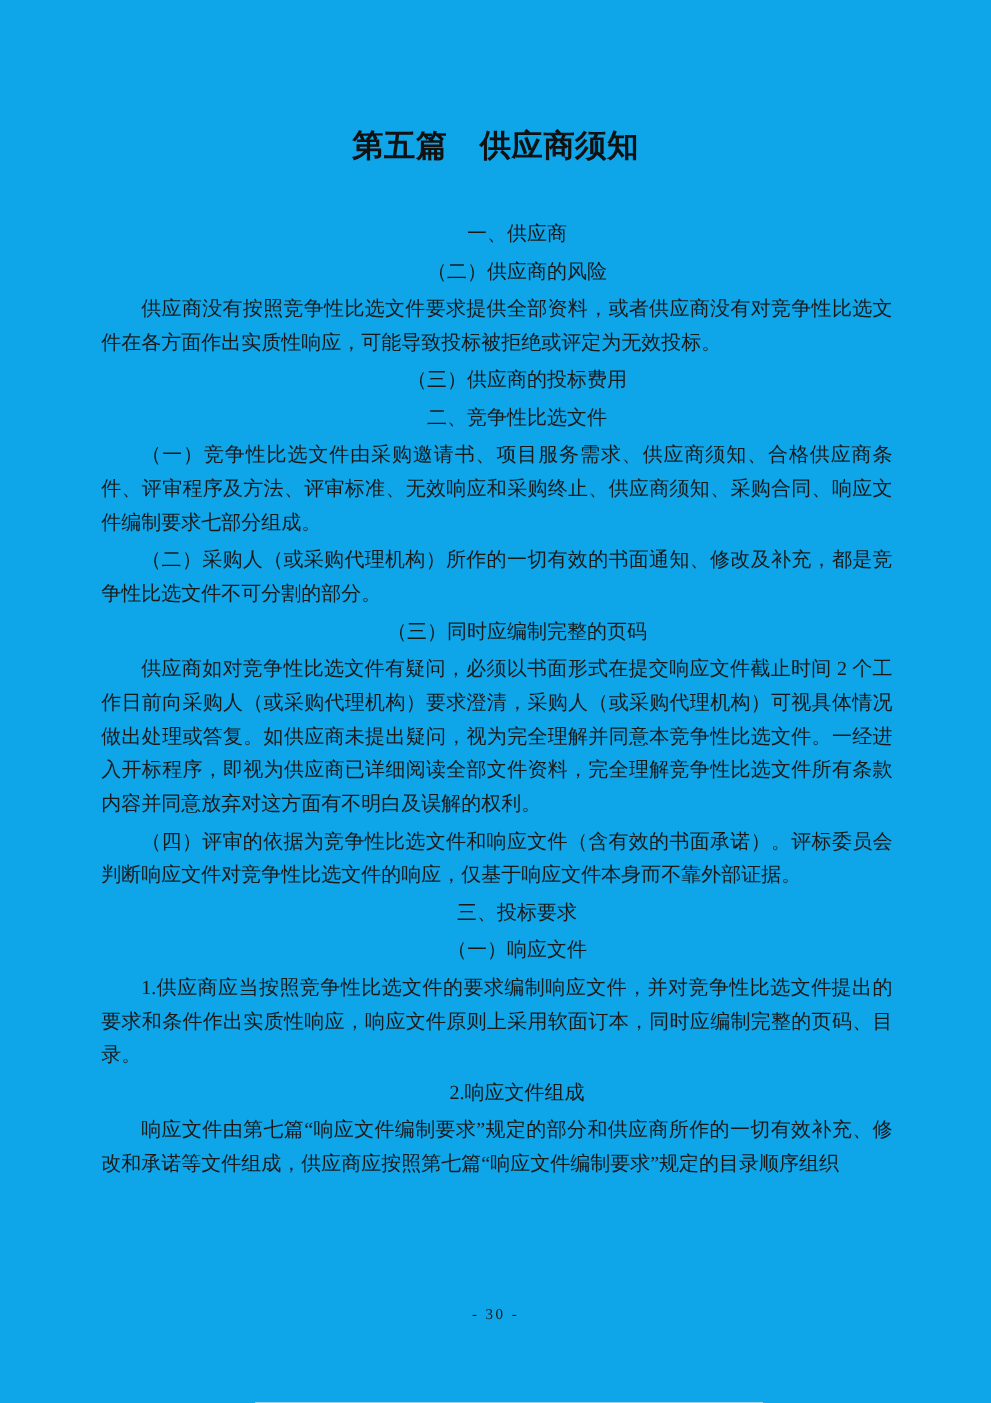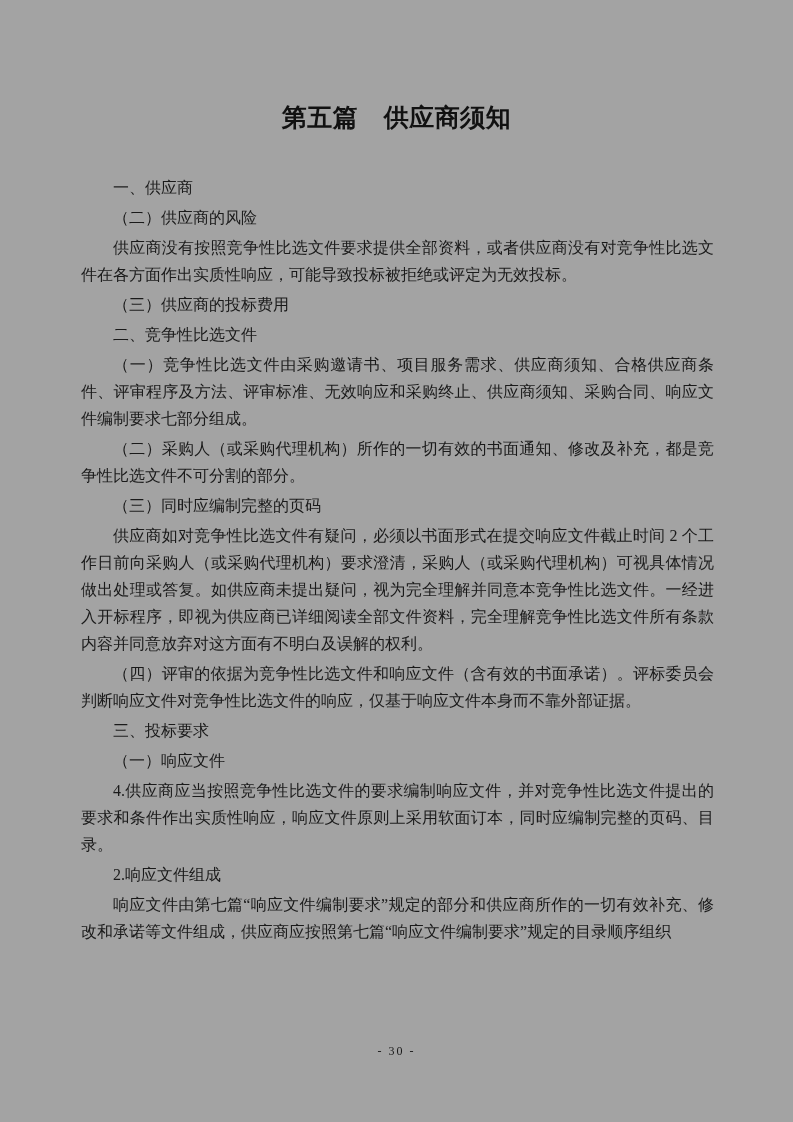--- a/index.html
+++ b/index.html
@@ -4,21 +4,21 @@
 <style>
   html, body {
     margin: 0;
     padding: 0;
     background: #ffffff;
   }
   .page {
     position: relative;
     width: 793px;
     height: 1122px;
-    background: #a3a3a3;
+    background: #0ea5e9;
     overflow: hidden;
     font-family: "Liberation Serif", "DejaVu Serif", serif;
     color: #1a1a1a;
   }
   .doc-title {
     margin: 100px 0 40px 0;
     text-align: center;
     font-family: "Liberation Sans", "DejaVu Sans", sans-serif;
     font-weight: bold;
     font-size: 25px;
@@ -32,21 +32,21 @@
     line-height: 27px;
     text-align: justify;
   }
   .para {
     margin: 0 0 3px 0;
     text-indent: 2em;
     word-break: break-all;
   }
   .para.section-heading,
   .para.sub-heading {
-    text-align: left;
+    text-align: center;
   }
   .page-footer {
     position: absolute;
     left: 0;
     bottom: 62px;
     width: 100%;
     text-align: center;
     font-size: 12px;
     line-height: 18px;
     color: #1a1a1a;
@@ -65,19 +65,19 @@
       <p class="para body">供应商没有按照竞争性比选文件要求提供全部资料，或者供应商没有对竞争性比选文件在各方面作出实质性响应，可能导致投标被拒绝或评定为无效投标。</p>
       <p class="para sub-heading">（三）供应商的投标费用</p>
       <p class="para section-heading">二、竞争性比选文件</p>
       <p class="para body">（一）竞争性比选文件由采购邀请书、项目服务需求、供应商须知、合格供应商条件、评审程序及方法、评审标准、无效响应和采购终止、供应商须知、采购合同、响应文件编制要求七部分组成。</p>
       <p class="para body">（二）采购人（或采购代理机构）所作的一切有效的书面通知、修改及补充，都是竞争性比选文件不可分割的部分。</p>
       <p class="para sub-heading">（三）同时应编制完整的页码</p>
       <p class="para body">供应商如对竞争性比选文件有疑问，必须以书面形式在提交响应文件截止时间 2 个工作日前向采购人（或采购代理机构）要求澄清，采购人（或采购代理机构）可视具体情况做出处理或答复。如供应商未提出疑问，视为完全理解并同意本竞争性比选文件。一经进入开标程序，即视为供应商已详细阅读全部文件资料，完全理解竞争性比选文件所有条款内容并同意放弃对这方面有不明白及误解的权利。</p>
       <p class="para body">（四）评审的依据为竞争性比选文件和响应文件（含有效的书面承诺）。评标委员会判断响应文件对竞争性比选文件的响应，仅基于响应文件本身而不靠外部证据。</p>
       <p class="para section-heading">三、投标要求</p>
       <p class="para sub-heading">（一）响应文件</p>
-      <p class="para body">4.供应商应当按照竞争性比选文件的要求编制响应文件，并对竞争性比选文件提出的要求和条件作出实质性响应，响应文件原则上采用软面订本，同时应编制完整的页码、目录。</p>
+      <p class="para body">1.供应商应当按照竞争性比选文件的要求编制响应文件，并对竞争性比选文件提出的要求和条件作出实质性响应，响应文件原则上采用软面订本，同时应编制完整的页码、目录。</p>
       <p class="para sub-heading">2.响应文件组成</p>
       <p class="para body">响应文件由第七篇“响应文件编制要求”规定的部分和供应商所作的一切有效补充、修改和承诺等文件组成，供应商应按照第七篇“响应文件编制要求”规定的目录顺序组织</p>
     </div>
 
   <div class="page-footer">- 30 -</div>
 </div>
 
 </body></html>

